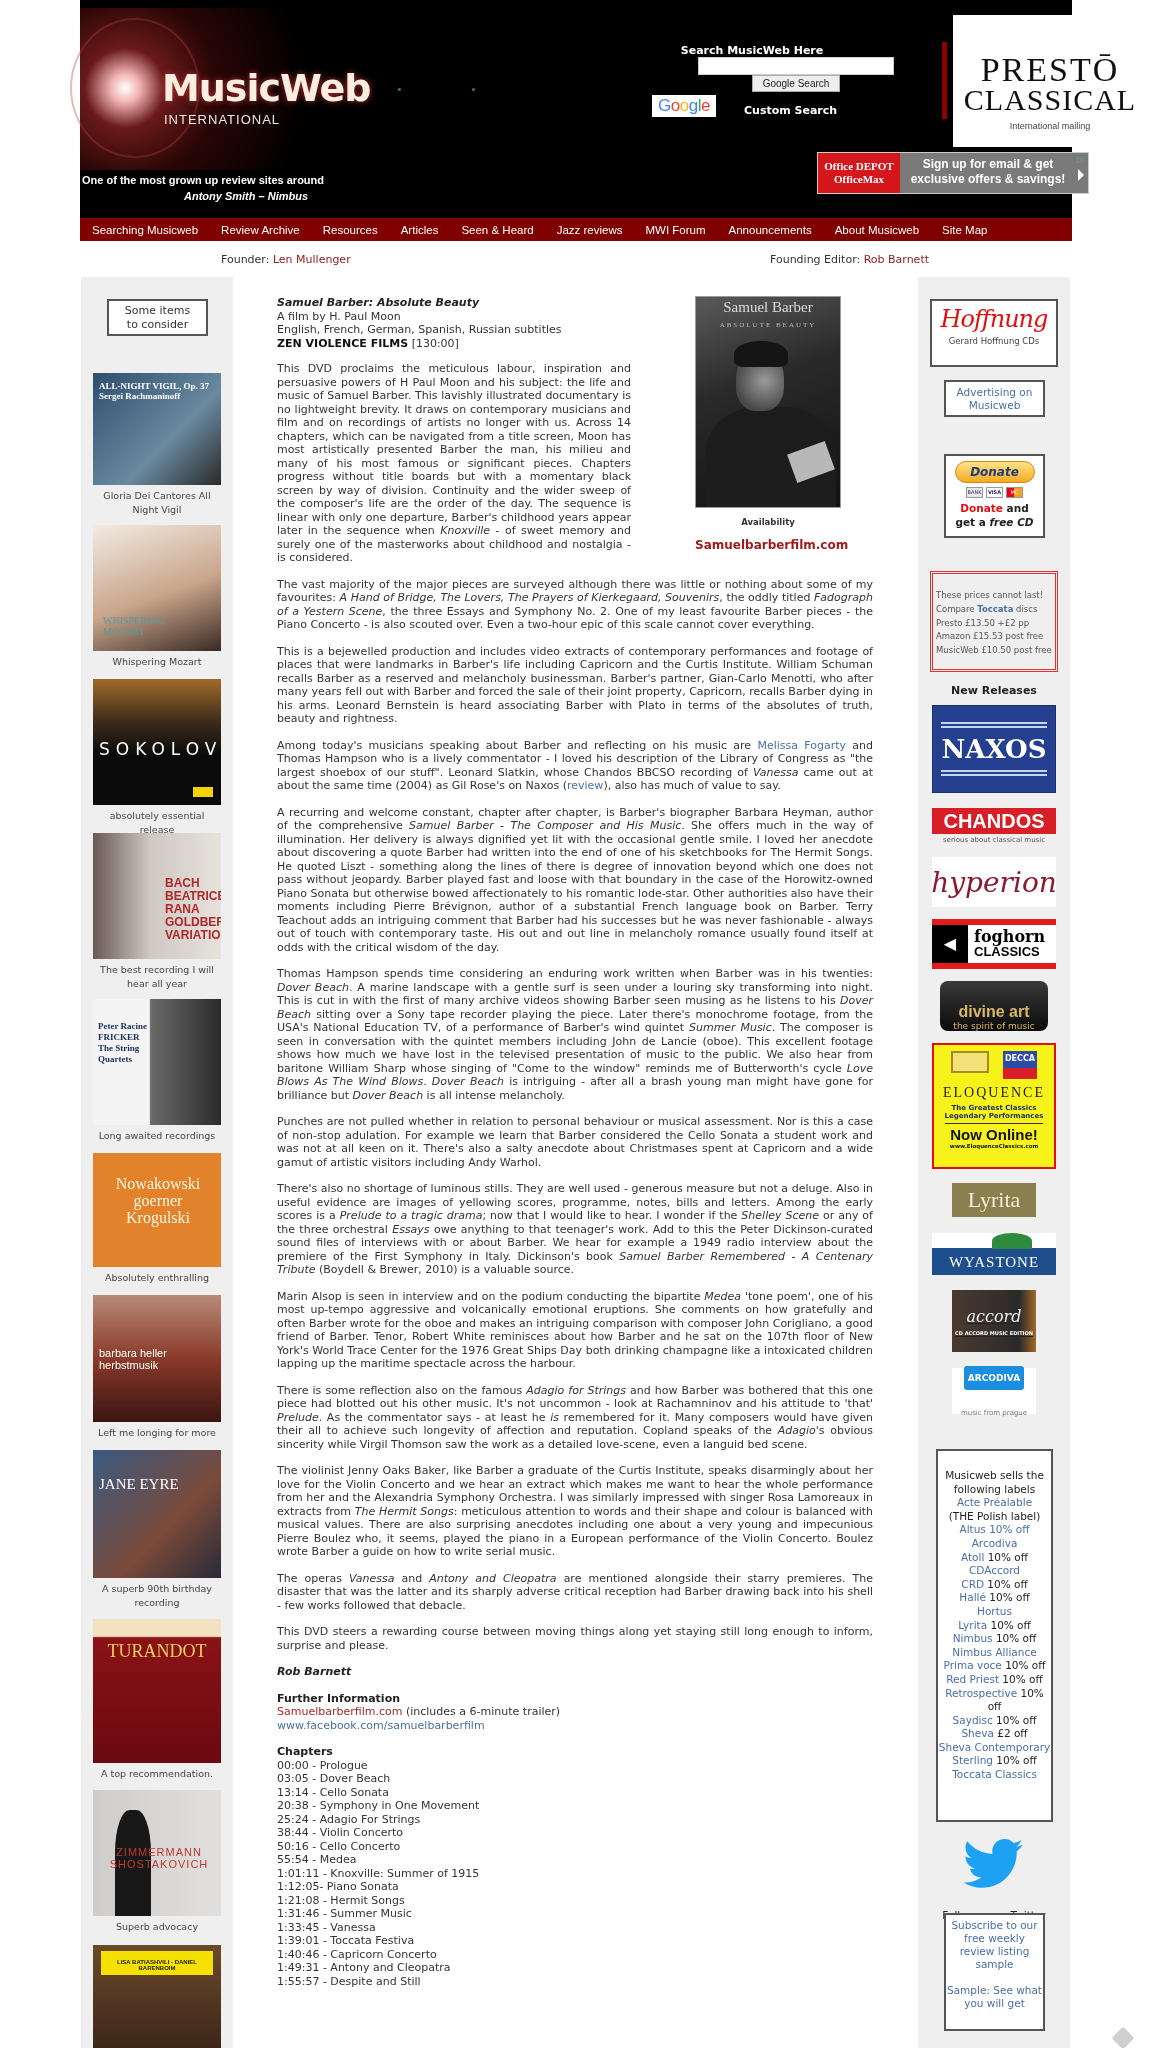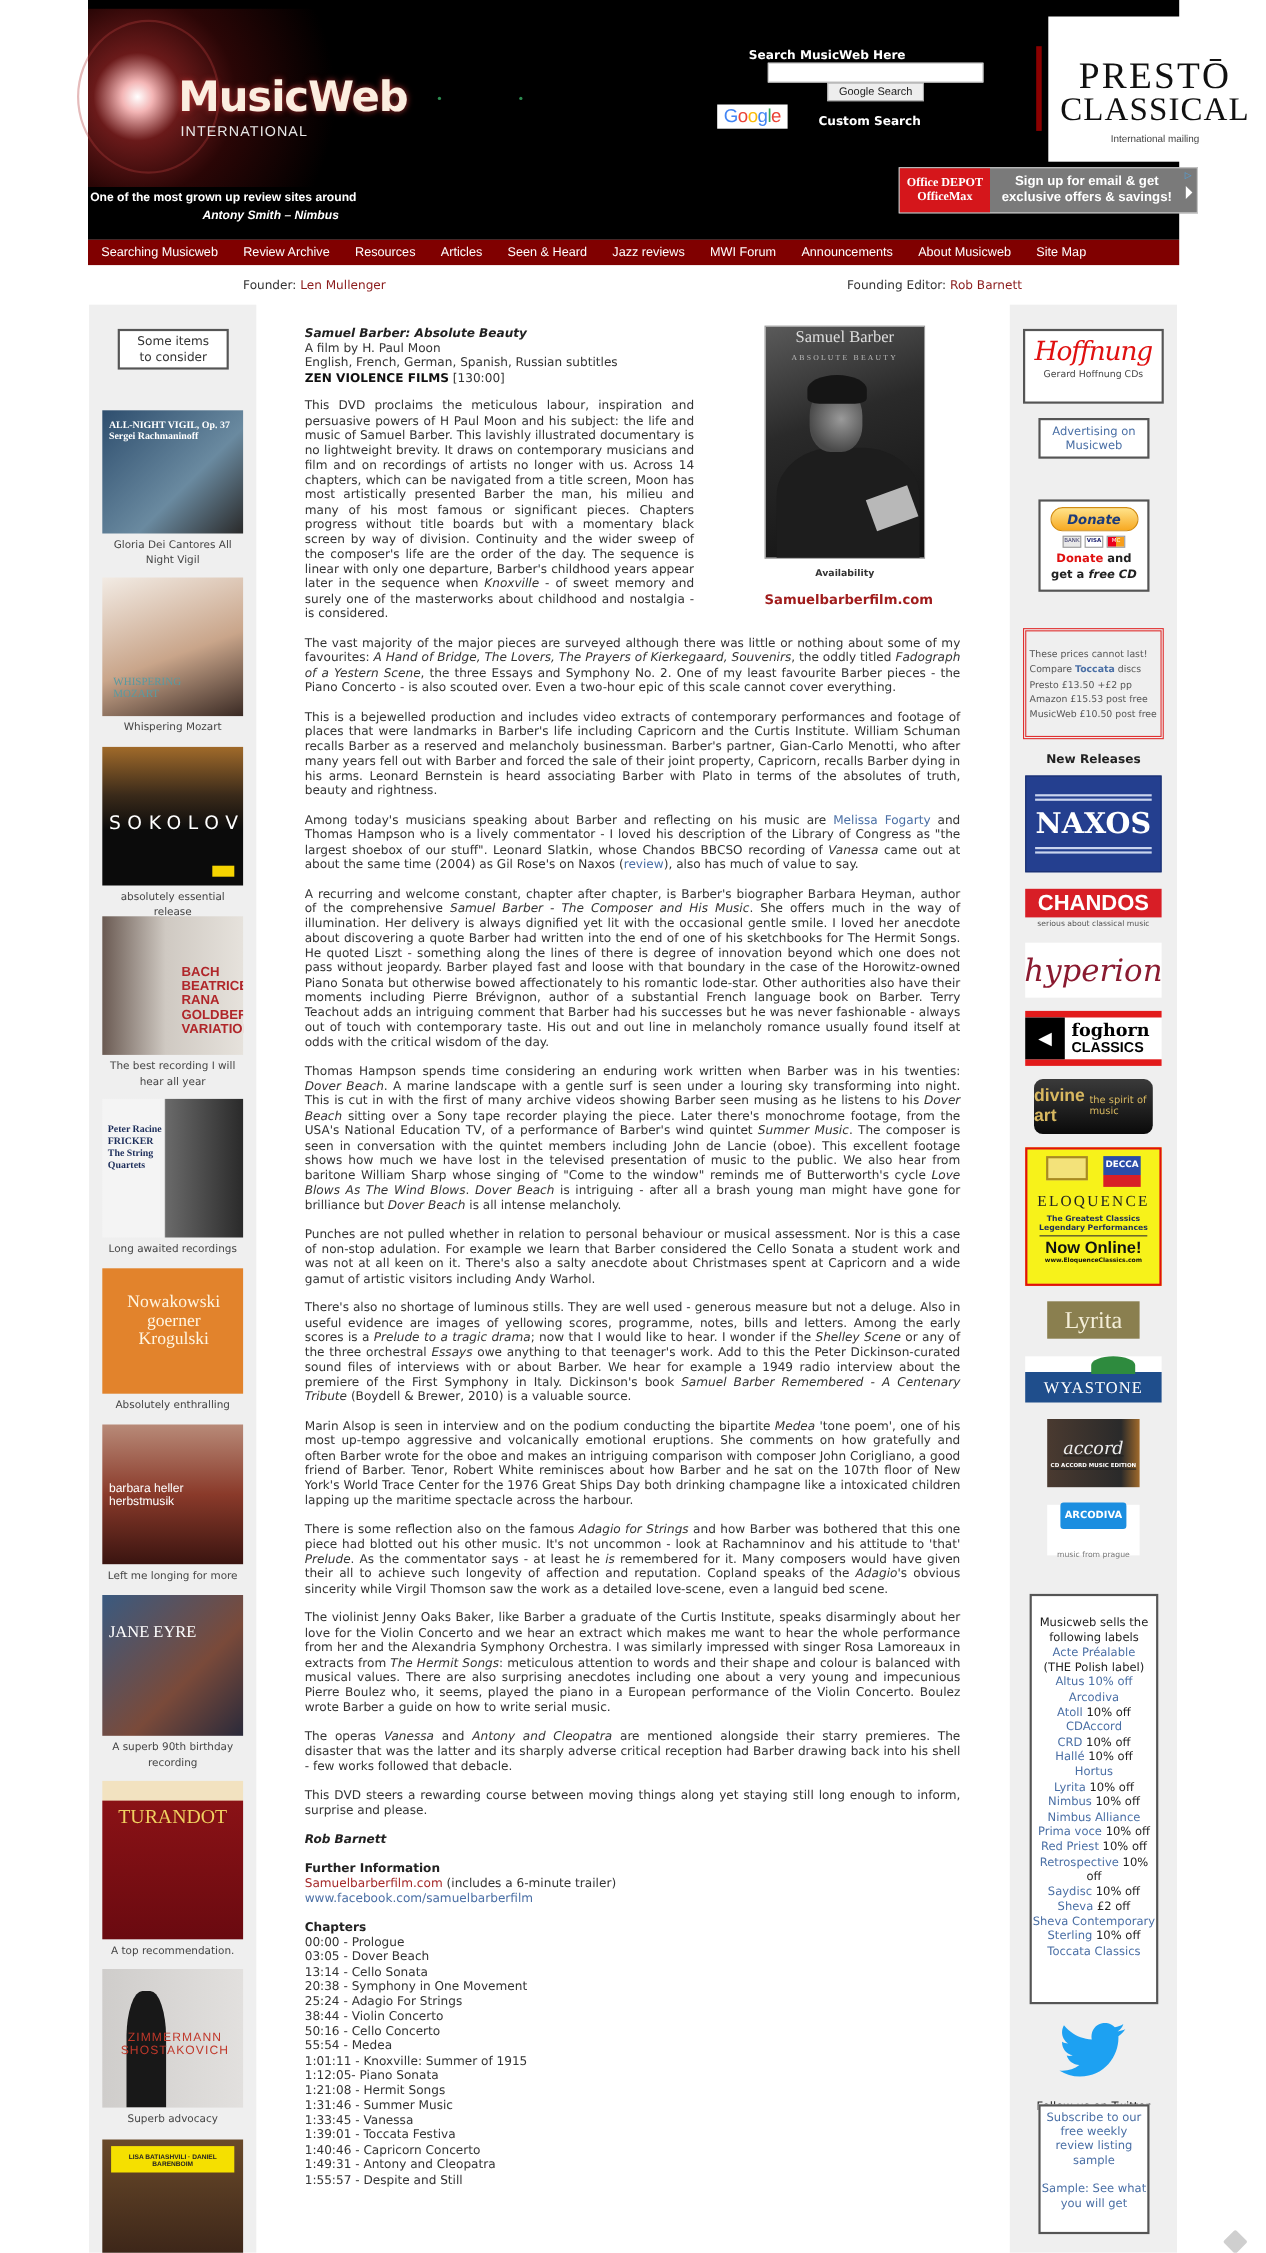--- a/index.html
+++ b/index.html
@@ -365,21 +365,21 @@
   </div>
 
   <div class="label-logo" style="top:642px;height:50px;background:#fff;border-top:6px solid #e21b1b;border-bottom:6px solid #e21b1b;justify-content:flex-start;">
     <div style="width:36px;height:38px;background:#000;color:#fff;font-size:16px;text-align:center;line-height:38px;">◀</div>
     <div style="margin-left:6px;line-height:15px;font-family:'Liberation Sans',sans-serif;font-weight:bold;color:#000;">
       <div style="font-size:16px;font-family:'DejaVu Serif',serif;">foghorn</div>
       <div style="font-size:13px;">CLASSICS</div>
     </div>
   </div>
 
-  <div class="label-logo" style="top:704px;height:50px;left:22px;width:108px;background:linear-gradient(#3a3a3a,#0a0a0a);border-radius:8px;flex-direction:row;justify-content:flex-end;">
+  <div class="label-logo" style="top:704px;height:50px;left:22px;width:108px;background:linear-gradient(#3a3a3a,#0a0a0a);border-radius:8px;flex-direction:column;justify-content:flex-end;">
     <div style="color:#d8b860;font-family:'Liberation Sans',sans-serif;font-weight:bold;font-size:16px;">divine art</div>
     <div style="color:#d8b860;font-size:9px;">the spirit of music</div>
   </div>
 
   <div class="label-logo" style="top:766px;height:126px;background:#f7f21a;border:2px solid #e01010;flex-direction:column;justify-content:flex-start;padding-top:6px;">
     <div style="display:flex;gap:14px;">
       <div style="width:38px;height:22px;border:2px solid #a88a20;background:#f3e27a;"></div>
       <div style="width:34px;height:28px;background:linear-gradient(#2a4ca8 60%,#d81e26 60%);color:#fff;font-size:8px;font-weight:bold;text-align:center;line-height:16px;">DECCA</div>
     </div>
     <div style="font-family:'Liberation Serif',serif;font-size:14px;letter-spacing:2px;color:#222;margin-top:6px;">ELOQUENCE</div>

